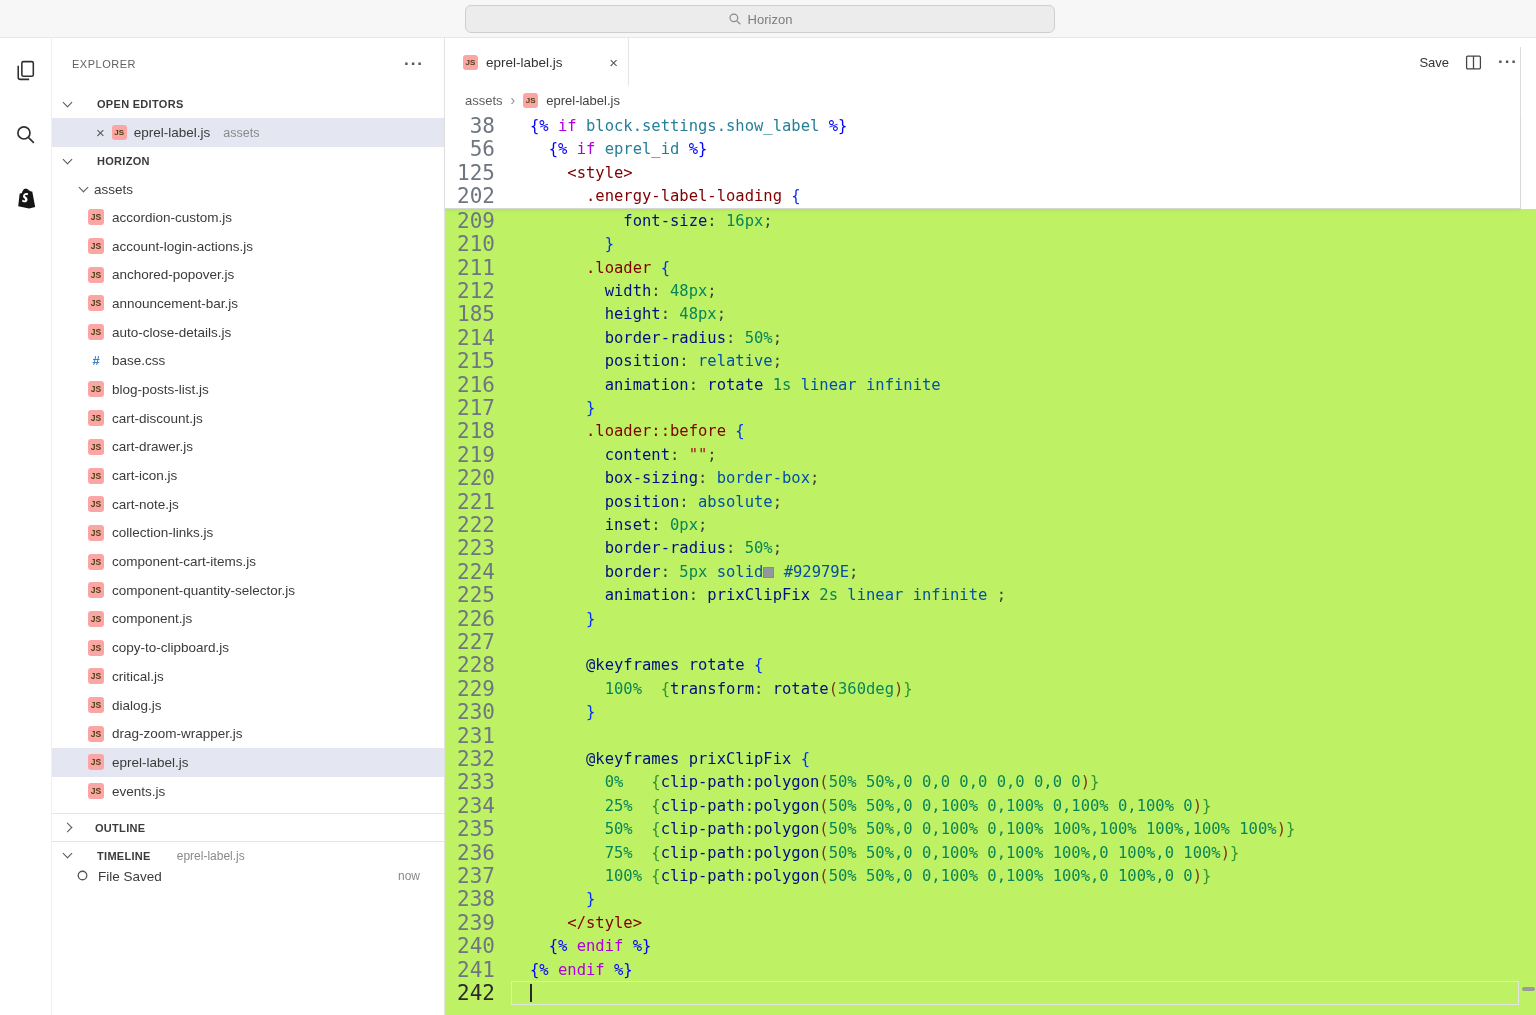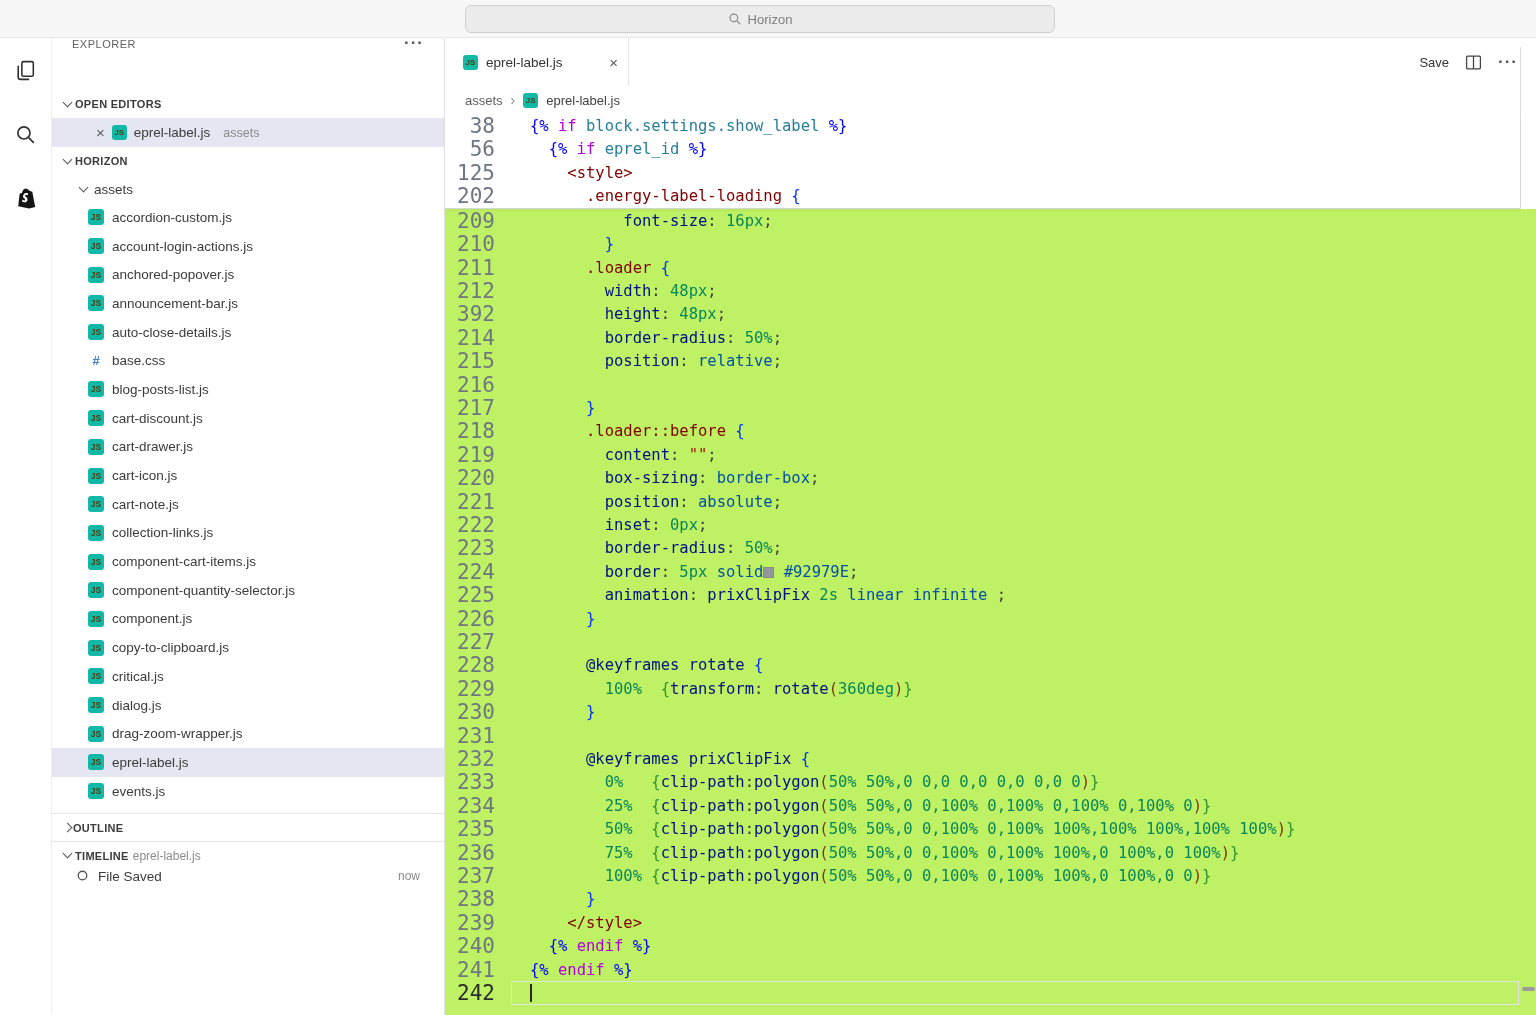--- a/index.html
+++ b/index.html
@@ -15,43 +15,43 @@
 
   
   .activitybar{position:absolute;left:0;top:38px;width:52px;bottom:0;background:#fff;
     border-right:1px solid #efefef;display:flex;flex-direction:column;align-items:center;
     padding-top:10px;gap:20px}
   .ab-item{width:44px;height:44px;display:flex;align-items:center;justify-content:center;cursor:pointer}
 
   
   .sidebar{position:absolute;left:52px;top:38px;width:393px;bottom:0;background:#fff;
     border-right:1px solid #e2e2e2;font-size:13.5px;overflow:hidden}
-  .sb-title{height:52px;display:flex;padding:0 20px;font-size:11px;
+  .sb-title{height:52px;display:flex;align-items:center;padding:0 20px;font-size:11px;
     letter-spacing:.5px;color:#616161}
   .more-dots{margin-left:auto;color:#555;font-size:17px;font-weight:700;letter-spacing:1px;
     line-height:10px;cursor:pointer}
-  .sec-header{height:28px;display:flex;align-items:center;gap:4px;padding-left:12px;
+  .sec-header{height:28px;display:flex;align-items:center;gap:26px;padding-left:12px;
     font-weight:700;font-size:11px;letter-spacing:.3px;color:#3b3b3b;cursor:pointer}
   .sec-header .detail{font-weight:400;color:#8a8a8a;font-size:12px;letter-spacing:0;text-transform:none}
   .sec-border{border-top:1px solid #e5e5e5}
   .outline-gap{margin-top:8px}
   .chev{flex:none;width:7px;height:7px;border-right:1.4px solid #555;border-bottom:1.4px solid #555;
     transform:rotate(45deg);margin-top:-4px}
   .chev.right{transform:rotate(-45deg);margin-top:0;margin-right:-2px}
   .oe-item{height:29px;display:flex;align-items:center;gap:7px;padding-left:44px;
     background:#e4e6f1;cursor:pointer}
   .oe-item .detail{color:#8a8a8a;font-size:12.5px;margin-left:6px}
   .close-x{color:#5a5a5a;font-size:15px;line-height:1;cursor:pointer}
   .assets-row{height:28px;display:flex;align-items:center;gap:7px;padding-left:28px;cursor:pointer}
   .tree-row{height:28.7px;display:flex;align-items:center;gap:8px;padding-left:36px;cursor:pointer}
   .tree-row.selected{background:#e4e6f1}
   .tl-item{height:29px;display:flex;gap:9px;padding:0 24px 0 24px;cursor:pointer}
   .tl-item .time{margin-left:auto;color:#8a8a8a;font-size:12px}
 
-  .ic-js{flex:none;width:16px;height:16px;border-radius:3px;background:#14b8a6;color:#4a3f11;
+  .ic-js{flex:none;width:16px;height:16px;border-radius:3px;background:#fca5a5;color:#4a3f11;
     font-size:8.5px;font-weight:700;display:flex;align-items:center;justify-content:center;
     font-family:"Liberation Sans",sans-serif}
   .ic-js.sm{width:15px;height:15px;font-size:8px}
   .ic-css{flex:none;width:16px;height:16px;display:flex;align-items:center;justify-content:center;
     color:#3b7fc4;font-weight:700;font-size:13px}
 
   
   .tabstrip{position:absolute;left:445px;top:38px;right:0;height:48px;background:#fff;
     display:flex;align-items:center}
   .tab{width:184px;height:100%;display:flex;align-items:center;gap:8px;padding:0 10px 0 18px;
@@ -292,24 +292,24 @@
     <div class="code-row"><span class="gutter">56</span><span class="code-text">  <span class="tk-pp">{% </span><span class="tk-kw">if </span><span class="tk-var">eprel_id </span><span class="tk-pp">%}</span></span></div>
     <div class="code-row"><span class="gutter">125</span><span class="code-text">    <span class="tk-tag">&lt;style&gt;</span></span></div>
     <div class="code-row"><span class="gutter">202</span><span class="code-text">      <span class="tk-sel">.energy-label-loading </span><span class="tk-b1">{</span></span></div>
   </div>
 <div class="code-area">
   <div>
       <div class="code-row"><span class="gutter">209</span><span class="code-text">          <span class="tk-prop">font-size</span><span class="tk-pun">: </span><span class="tk-num">16px</span><span class="tk-pun">;</span></span></div>
       <div class="code-row"><span class="gutter">210</span><span class="code-text">        <span class="tk-b1">}</span></span></div>
       <div class="code-row"><span class="gutter">211</span><span class="code-text">      <span class="tk-sel">.loader </span><span class="tk-b1">{</span></span></div>
       <div class="code-row"><span class="gutter">212</span><span class="code-text">        <span class="tk-prop">width</span><span class="tk-pun">: </span><span class="tk-num">48px</span><span class="tk-pun">;</span></span></div>
-      <div class="code-row"><span class="gutter">392</span><span class="code-text">        <span class="tk-prop">height</span><span class="tk-pun">: </span><span class="tk-num">48px</span><span class="tk-pun">;</span></span></div>
+      <div class="code-row"><span class="gutter">185</span><span class="code-text">        <span class="tk-prop">height</span><span class="tk-pun">: </span><span class="tk-num">48px</span><span class="tk-pun">;</span></span></div>
       <div class="code-row"><span class="gutter">214</span><span class="code-text">        <span class="tk-prop">border-radius</span><span class="tk-pun">: </span><span class="tk-num">50%</span><span class="tk-pun">;</span></span></div>
       <div class="code-row"><span class="gutter">215</span><span class="code-text">        <span class="tk-prop">position</span><span class="tk-pun">: </span><span class="tk-val">relative</span><span class="tk-pun">;</span></span></div>
-      <div class="code-row"><span class="gutter">216</span></div>
+      <div class="code-row"><span class="gutter">216</span><span class="code-text">        <span class="tk-prop">animation</span><span class="tk-pun">: </span><span class="tk-prop">rotate </span><span class="tk-num">1s </span><span class="tk-val">linear infinite</span></span></div>
       <div class="code-row"><span class="gutter">217</span><span class="code-text">      <span class="tk-b1">}</span></span></div>
       <div class="code-row"><span class="gutter">218</span><span class="code-text">      <span class="tk-sel">.loader::before </span><span class="tk-b1">{</span></span></div>
       <div class="code-row"><span class="gutter">219</span><span class="code-text">        <span class="tk-prop">content</span><span class="tk-pun">: </span><span class="tk-str">""</span><span class="tk-pun">;</span></span></div>
       <div class="code-row"><span class="gutter">220</span><span class="code-text">        <span class="tk-prop">box-sizing</span><span class="tk-pun">: </span><span class="tk-val">border-box</span><span class="tk-pun">;</span></span></div>
       <div class="code-row"><span class="gutter">221</span><span class="code-text">        <span class="tk-prop">position</span><span class="tk-pun">: </span><span class="tk-val">absolute</span><span class="tk-pun">;</span></span></div>
       <div class="code-row"><span class="gutter">222</span><span class="code-text">        <span class="tk-prop">inset</span><span class="tk-pun">: </span><span class="tk-num">0px</span><span class="tk-pun">;</span></span></div>
       <div class="code-row"><span class="gutter">223</span><span class="code-text">        <span class="tk-prop">border-radius</span><span class="tk-pun">: </span><span class="tk-num">50%</span><span class="tk-pun">;</span></span></div>
       <div class="code-row"><span class="gutter">224</span><span class="code-text">        <span class="tk-prop">border</span><span class="tk-pun">: </span><span class="tk-num">5px </span><span class="tk-val">solid</span><span class="swatch" style="background: rgb(146, 151, 158);"></span><span class="tk-val"> #92979E</span><span class="tk-pun">;</span></span></div>
       <div class="code-row"><span class="gutter">225</span><span class="code-text">        <span class="tk-prop">animation</span><span class="tk-pun">: </span><span class="tk-prop">prixClipFix </span><span class="tk-num">2s </span><span class="tk-val">linear infinite </span><span class="tk-pun">;</span></span></div>
       <div class="code-row"><span class="gutter">226</span><span class="code-text">      <span class="tk-b1">}</span></span></div>

